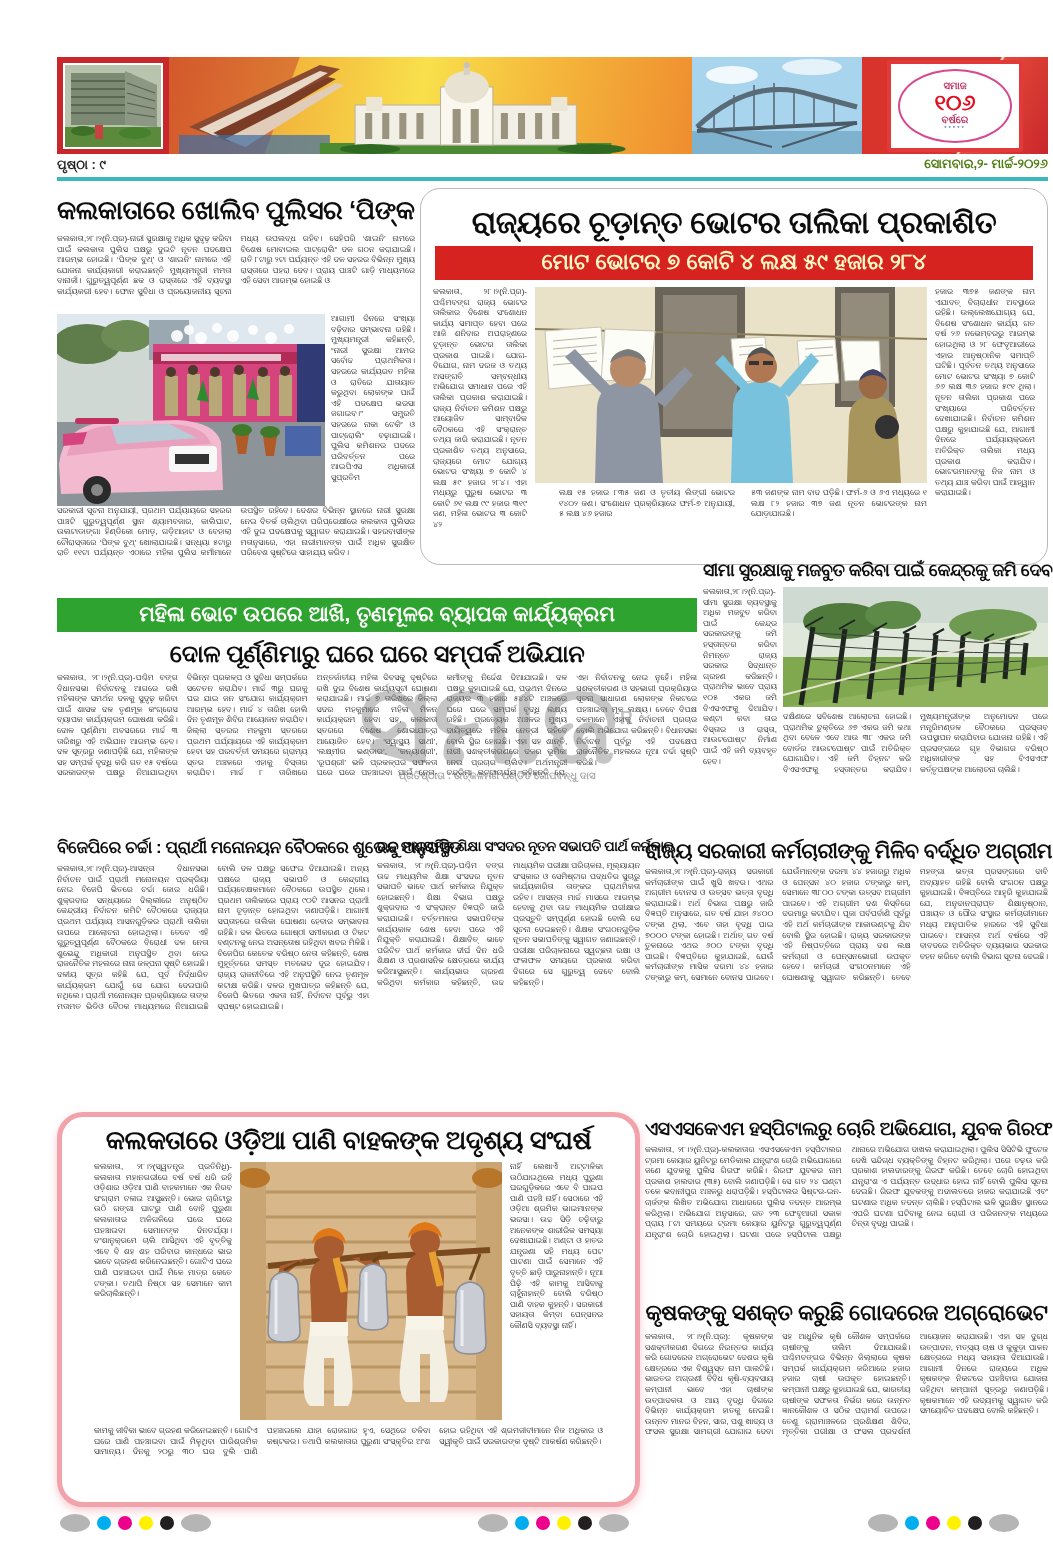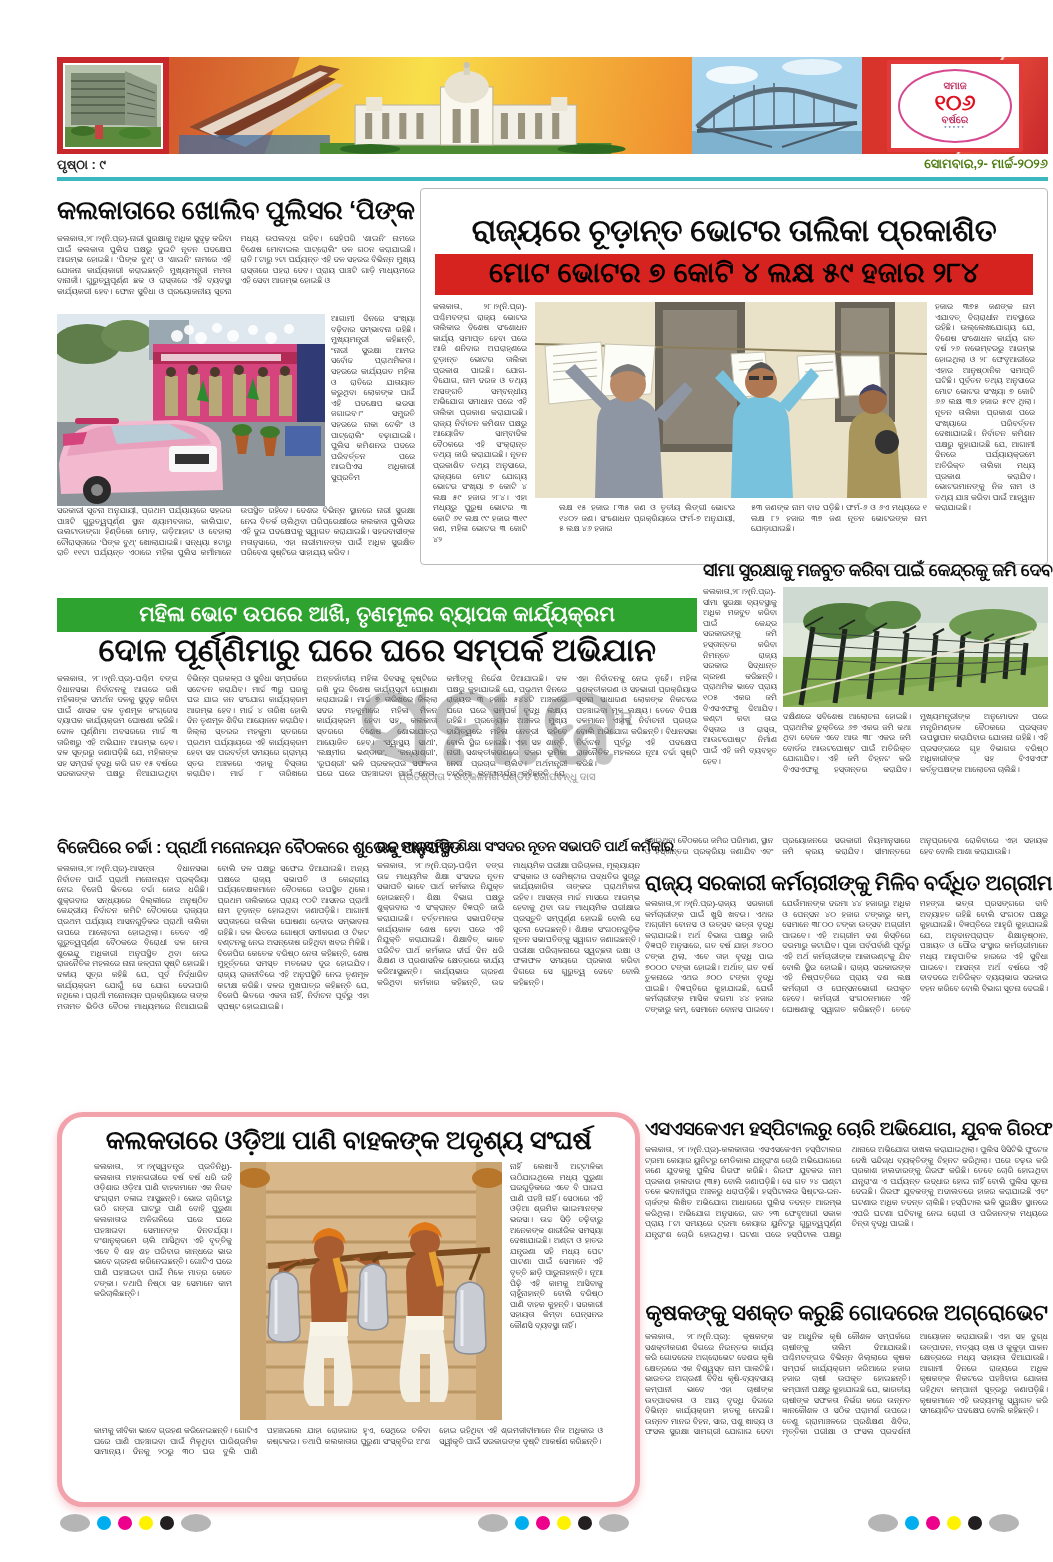--- a/index.html
+++ b/index.html
@@ -33,33 +33,33 @@
   .cols5{column-count:5;column-gap:9px;}
   svg{display:block;}
   
   #a1{left:57px;top:195px;width:358px;height:368px;}
   #a1 .hl{font-size:26px;}
   #a1-top{height:78px;margin-top:8px;}
   #a1-mid{display:flex;gap:6px;margin-top:2px;}
   #a1-side{width:84px;height:192px;}
   #a1-bot{height:66px;}
   
-  #a2{left:420px;top:188px;width:628px;height:377px;border:1.5px solid #b9b9b9;border-radius:4px;box-sizing:border-box;padding:24px 12px;background:#fff;}
+  #a2{left:420px;top:188px;width:628px;height:377px;border:1.5px solid #b9b9b9;border-radius:20px;box-sizing:border-box;padding:16px 12px;background:#fff;}
   #a2 .hl{font-size:31px;text-align:center;}
-  #a2-banner{margin:5px 2px 7px 2px;background:#d6231f;color:#000000;font-size:28px;font-weight:800;text-align:center;padding:3px 0 5px 0;white-space:nowrap;}
+  #a2-banner{margin:5px 2px 7px 2px;background:#d6231f;color:#fef9c3;font-size:22px;font-weight:800;text-align:center;padding:3px 0 5px 0;white-space:nowrap;}
   #a2-content{display:flex;gap:8px;}
   #a2-left{width:94px;height:262px;}
   #a2-midcol{width:392px;}
   #a2-subs{display:flex;gap:16px;margin-top:5px;margin-left:24px;}
   #a2-subs .body-txt{flex:1;height:60px;}
   #a2-right{flex:1;height:262px;}
   
   #a3{left:57px;top:598px;width:640px;height:234px;}
   #a3-kick{background:#2fa32f;color:#fff;font-size:21px;font-weight:800;text-align:center;padding:4px 0 6px 0;white-space:nowrap;}
-  #a3 .hl{font-size:32px;margin:0 0 5px 0;text-align:center;}
+  #a3 .hl{font-size:24px;margin:8px 0 5px 0;text-align:center;}
   #a3-body{height:138px;position:relative;}
   #a3-wm{position:absolute;left:240px;top:-10px;width:400px;text-align:center;font-size:110px;font-weight:800;color:rgba(110,110,110,.40);pointer-events:none;line-height:1.1;z-index:3;letter-spacing:2px;}
   #a3-wm sup{font-size:18px;}
   #a3-wm .tag{display:block;font-size:10px;font-weight:600;color:rgba(100,100,100,.55);letter-spacing:0;margin-top:-14px;}
   
   #a4{left:703px;top:560px;width:345px;height:272px;}
   #a4 .hl{font-size:17.5px;text-align:center;}
   #a4-row{display:flex;gap:6px;margin-top:6px;}
   #a4-left{width:74px;height:214px;}
   #a4-rcol{flex:1;}
@@ -395,21 +395,20 @@
     <div class="hl">ବିଜେପିରେ ଚର୍ଚ୍ଚା : ପ୍ରାର୍ଥୀ ମନୋନୟନ ବୈଠକରେ ଶୁଭେନ୍ଦୁ ଅନୁପସ୍ଥିତ</div>
     <div id="a5-body" class="body-txt cols2">କଲକାତା,୨୮।୨(ନି.ପ୍ର)-ଆସନ୍ତା ବିଧାନସଭା ନିର୍ବାଚନ ପାଇଁ ପ୍ରାର୍ଥୀ ମନୋନୟନ ପ୍ରକ୍ରିୟା ନେଇ ବିଜେପି ଭିତରେ ଚର୍ଚ୍ଚା ଜୋର ଧରିଛି। ଶୁକ୍ରବାର ସନ୍ଧ୍ୟାରେ ଦିଲ୍ଲୀରେ ଅନୁଷ୍ଠିତ କେନ୍ଦ୍ରୀୟ ନିର୍ବାଚନ କମିଟି ବୈଠକରେ ରାଜ୍ୟର ପ୍ରଥମ ପର୍ଯ୍ୟାୟ ଆସନଗୁଡ଼ିକର ପ୍ରାର୍ଥୀ ତାଲିକା ଉପରେ ଆଲୋଚନା ହୋଇଥିଲା। ତେବେ ଏହି ଗୁରୁତ୍ୱପୂର୍ଣ୍ଣ ବୈଠକରେ ବିରୋଧୀ ଦଳ ନେତା ଶୁଭେନ୍ଦୁ ଅଧିକାରୀ ଅନୁପସ୍ଥିତ ଥିବା ନେଇ ରାଜନୈତିକ ମହଲରେ ନାନା ଜଳ୍ପନା ସୃଷ୍ଟି ହୋଇଛି। ଦଳୀୟ ସୂତ୍ର କହିଛି ଯେ, ପୂର୍ବ ନିର୍ଦ୍ଧାରିତ କାର୍ଯ୍ୟକ୍ରମ ଯୋଗୁଁ ସେ ଯୋଗ ଦେଇପାରି ନଥିଲେ। ପ୍ରାର୍ଥୀ ମନୋନୟନ ପ୍ରକ୍ରିୟାରେ ତାଙ୍କ ମତାମତ ଭିଡିଓ ବୈଠକ ମାଧ୍ୟମରେ ନିଆଯାଇଛି ବୋଲି ଦଳ ପକ୍ଷରୁ ସଫେଇ ଦିଆଯାଇଛି। ଅନ୍ୟ ପକ୍ଷରେ ରାଜ୍ୟ ସଭାପତି ଓ କେନ୍ଦ୍ରୀୟ ପର୍ଯ୍ୟବେକ୍ଷକମାନେ ବୈଠକରେ ଉପସ୍ଥିତ ଥିଲେ। ପ୍ରଥମ ତାଲିକାରେ ପ୍ରାୟ ୯୦ଟି ଆସନର ପ୍ରାର୍ଥୀ ନାମ ଚୂଡ଼ାନ୍ତ ହୋଇଥିବା ଜଣାପଡ଼ିଛି। ଆଗାମୀ ସପ୍ତାହରେ ତାଲିକା ଘୋଷଣା ହେବାର ସମ୍ଭାବନା ରହିଛି। ଦଳ ଭିତରେ ଗୋଷ୍ଠୀ ସମୀକରଣ ଓ ଟିକଟ ବଣ୍ଟନକୁ ନେଇ ଅସନ୍ତୋଷ ରହିଥିବା ଖବର ମିଳିଛି। ବିଜେପିର କେତେକ ବରିଷ୍ଠ ନେତା କହିଛନ୍ତି, ଶେଷ ମୁହୂର୍ତ୍ତରେ ସମସ୍ତ ମତଭେଦ ଦୂର ହୋଇଯିବ। ରାଜ୍ୟ ରାଜନୀତିରେ ଏହି ଅନୁପସ୍ଥିତି ନେଇ ତୃଣମୂଳ କଟାକ୍ଷ କରିଛି। ଦଳର ମୁଖପାତ୍ର କହିଛନ୍ତି ଯେ, ବିଜେପି ଭିତରେ ଏକତା ନାହିଁ, ନିର୍ବାଚନ ପୂର୍ବରୁ ଏହା ସ୍ପଷ୍ଟ ହୋଇଯାଇଛି।</div>
   </div>
 
   <div id="a6" class="abs">
     <div class="hl">ଉଚ୍ଚ ମାଧ୍ୟମିକ ଶିକ୍ଷା ସଂସଦର ନୂତନ ସଭାପତି ପାର୍ଥ କର୍ମକାର</div>
     <div id="a6-body" class="body-txt cols2">କଲକାତା, ୨୮।୨(ନି.ପ୍ର)-ପଶ୍ଚିମ ବଙ୍ଗ ଉଚ୍ଚ ମାଧ୍ୟମିକ ଶିକ୍ଷା ସଂସଦର ନୂତନ ସଭାପତି ଭାବେ ପାର୍ଥ କର୍ମକାର ନିଯୁକ୍ତ ହୋଇଛନ୍ତି। ଶିକ୍ଷା ବିଭାଗ ପକ୍ଷରୁ ଶୁକ୍ରବାର ଏ ସଂକ୍ରାନ୍ତ ବିଜ୍ଞପ୍ତି ଜାରି କରାଯାଇଛି। ବର୍ତ୍ତମାନର ସଭାପତିଙ୍କ କାର୍ଯ୍ୟକାଳ ଶେଷ ହେବା ପରେ ଏହି ନିଯୁକ୍ତି କରାଯାଇଛି। ଶିକ୍ଷାବିତ୍ ଭାବେ ପରିଚିତ ପାର୍ଥ କର୍ମକାର ଦୀର୍ଘ ଦିନ ଧରି ଶିକ୍ଷଣ ଓ ପ୍ରଶାସନିକ କ୍ଷେତ୍ରରେ କାର୍ଯ୍ୟ କରିଆସୁଛନ୍ତି। କାର୍ଯ୍ୟଭାର ଗ୍ରହଣ କରିଥିବା କର୍ମକାର କହିଛନ୍ତି, ଉଚ୍ଚ ମାଧ୍ୟମିକ ପରୀକ୍ଷା ପରିଚାଳନା, ମୂଲ୍ୟାୟନ ସଂସ୍କାର ଓ ସେମିଷ୍ଟାର ପଦ୍ଧତିର ସୁଚାରୁ କାର୍ଯ୍ୟକାରିତା ତାଙ୍କର ପ୍ରାଥମିକତା ରହିବ। ଆସନ୍ତା ମାର୍ଚ୍ଚ ମାସରେ ଆରମ୍ଭ ହେବାକୁ ଥିବା ଉଚ୍ଚ ମାଧ୍ୟମିକ ପରୀକ୍ଷାର ପ୍ରସ୍ତୁତି ସମ୍ପୂର୍ଣ୍ଣ ହୋଇଛି ବୋଲି ସେ ସୂଚନା ଦେଇଛନ୍ତି। ଶିକ୍ଷକ ସଂଗଠନଗୁଡ଼ିକ ନୂତନ ସଭାପତିଙ୍କୁ ସ୍ୱାଗତ ଜଣାଇଛନ୍ତି। ପରୀକ୍ଷା ପରିଚାଳନାରେ ସ୍ୱଚ୍ଛତା ରକ୍ଷା ଓ ଫଳାଫଳ ସମୟରେ ପ୍ରକାଶ କରିବା ଦିଗରେ ସେ ଗୁରୁତ୍ୱ ଦେବେ ବୋଲି କହିଛନ୍ତି।</div>
   </div>
 
   <div id="a7" class="abs">
-    <div id="a7-cont" class="body-txt cols3">ହୋଇଥିବା ବୈଠକରେ ଜମିର ପରିମାଣ, ସ୍ଥାନ ଓ ହସ୍ତାନ୍ତର ପ୍ରକ୍ରିୟା ଜଣାଯିବ ଏବଂ ପ୍ରୟୋଜନରେ ସରକାରୀ ନିୟମାନୁସାରେ ଜମି କ୍ରୟ କରାଯିବ। ସୀମାନ୍ତରେ ଅନୁପ୍ରବେଶ ରୋକିବାରେ ଏହା ସହାୟକ ହେବ ବୋଲି ଆଶା କରାଯାଉଛି।</div>
     <div class="hl">ରାଜ୍ୟ ସରକାରୀ କର୍ମଚାରୀଙ୍କୁ ମିଳିବ ବର୍ଦ୍ଧିତ ଅଗ୍ରୀମ ବୋନସ</div>
     <div id="a7-body" class="body-txt cols3">କଲକାତା,୨୮।୨(ନି.ପ୍ର)-ରାଜ୍ୟ ସରକାରୀ କର୍ମଚାରୀଙ୍କ ପାଇଁ ଖୁସି ଖବର। ଏଥର ଅଗ୍ରୀମ ବୋନସ ଓ ଉତ୍ସବ ଭତ୍ତା ବୃଦ୍ଧି କରାଯାଇଛି। ଅର୍ଥ ବିଭାଗ ପକ୍ଷରୁ ଜାରି ବିଜ୍ଞପ୍ତି ଅନୁସାରେ, ଗତ ବର୍ଷ ଯାହା ୬୪୦୦ ଟଙ୍କା ଥିଲା, ଏବେ ତାହା ବୃଦ୍ଧି ପାଇ ୭୦୦୦ ଟଙ୍କା ହୋଇଛି। ଅର୍ଥାତ୍ ଗତ ବର୍ଷ ତୁଳନାରେ ଏଥର ୬୦୦ ଟଙ୍କା ବୃଦ୍ଧି ପାଇଛି। ବିଜ୍ଞପ୍ତିରେ କୁହାଯାଇଛି, ଯେଉଁ କର୍ମଚାରୀଙ୍କ ମାସିକ ଦରମା ୪୪ ହଜାର ଟଙ୍କାରୁ କମ୍, ସେମାନେ ବୋନସ ପାଇବେ। ଯେଉଁମାନଙ୍କ ଦରମା ୪୪ ହଜାରରୁ ଅଧିକ ଓ ପେନ୍ସନ ୪୦ ହଜାର ଟଙ୍କାରୁ କମ୍, ସେମାନେ ୩୮୦୦ ଟଙ୍କା ଉତ୍ସବ ଅଗ୍ରୀମ ପାଇବେ। ଏହି ଅଗ୍ରୀମ ଦଶ କିସ୍ତିରେ ଦରମାରୁ କଟାଯିବ। ପୂଜା ପର୍ବପର୍ବାଣି ପୂର୍ବରୁ ଏହି ଅର୍ଥ କର୍ମଚାରୀଙ୍କ ଆକାଉଣ୍ଟକୁ ଯିବ ବୋଲି ସ୍ଥିର ହୋଇଛି। ରାଜ୍ୟ ସରକାରଙ୍କ ଏହି ନିଷ୍ପତ୍ତିରେ ପ୍ରାୟ ଦଶ ଲକ୍ଷ କର୍ମଚାରୀ ଓ ପେନ୍ସନଭୋଗୀ ଉପକୃତ ହେବେ। କର୍ମଚାରୀ ସଂଗଠନମାନେ ଏହି ଘୋଷଣାକୁ ସ୍ୱାଗତ କରିଛନ୍ତି। ତେବେ ମହଙ୍ଗା ଭତ୍ତା ପ୍ରସଙ୍ଗରେ ଦାବି ଅବ୍ୟାହତ ରହିଛି ବୋଲି ସଂଗଠନ ପକ୍ଷରୁ କୁହାଯାଇଛି। ବିଜ୍ଞପ୍ତିରେ ଆହୁରି କୁହାଯାଇଛି ଯେ, ଅନୁଦାନପ୍ରାପ୍ତ ଶିକ୍ଷାନୁଷ୍ଠାନ, ପଞ୍ଚାୟତ ଓ ପୌର ସଂସ୍ଥାର କର୍ମଚାରୀମାନେ ମଧ୍ୟ ଆନୁପାତିକ ହାରରେ ଏହି ସୁବିଧା ପାଇବେ। ଆସନ୍ତା ଅର୍ଥ ବର୍ଷରେ ଏହି ବାବଦରେ ଅତିରିକ୍ତ ବ୍ୟୟଭାର ସରକାର ବହନ କରିବେ ବୋଲି ବିଭାଗ ସୂଚନା ଦେଇଛି।</div>
   </div>
 
   <div id="a8" class="abs">
     <div class="hl">କଲକତାରେ ଓଡ଼ିଆ ପାଣି ବାହକଙ୍କ ଅଦୃଶ୍ୟ ସଂଘର୍ଷ</div>
     <div id="a8-row">
       <div id="a8-left" class="body-txt">କଲକାତା, ୨୮।୨(ସ୍ୱତନ୍ତ୍ର ପ୍ରତିନିଧି)-କଲକାତା ମହାନଗରୀରେ ବର୍ଷ ବର୍ଷ ଧରି ରହି ଓଡ଼ିଶାର ଓଡ଼ିଆ ପାଣି ବାହକମାନେ ଏକ ନିରବ ସଂଗ୍ରାମ ଚଳାଇ ଆସୁଛନ୍ତି। ଭୋର ଚାରିଟାରୁ ଉଠି ଗଙ୍ଗା ଘାଟରୁ ପାଣି ବୋହି ପୁରୁଣା କଲକାତାର ଅଳିଗଳିରେ ଘରେ ଘରେ ପହଞ୍ଚାଇବା ସେମାନଙ୍କ ଦିନଚର୍ଯ୍ୟା। ବଂଶାନୁକ୍ରମେ ଚାଲି ଆସିଥିବା ଏହି ବୃତ୍ତିକୁ ଏବେ ବି ଶହ ଶହ ପରିବାର କାନ୍ଧରେ ଭାର ଭାବେ ଗ୍ରହଣ କରିନେଇଛନ୍ତି। ଗୋଟିଏ ଘରେ ପାଣି ପହଞ୍ଚାଇବା ପାଇଁ ମିଳେ ମାତ୍ର କେତେ ଟଙ୍କା। ତଥାପି ନିଷ୍ଠା ସହ ସେମାନେ କାମ କରିଚାଲିଛନ୍ତି।</div>
       <svg width="262" height="258" viewBox="0 0 262 258" preserveAspectRatio="none">
         <rect width="262" height="258" fill="#d8b78a"></rect>

